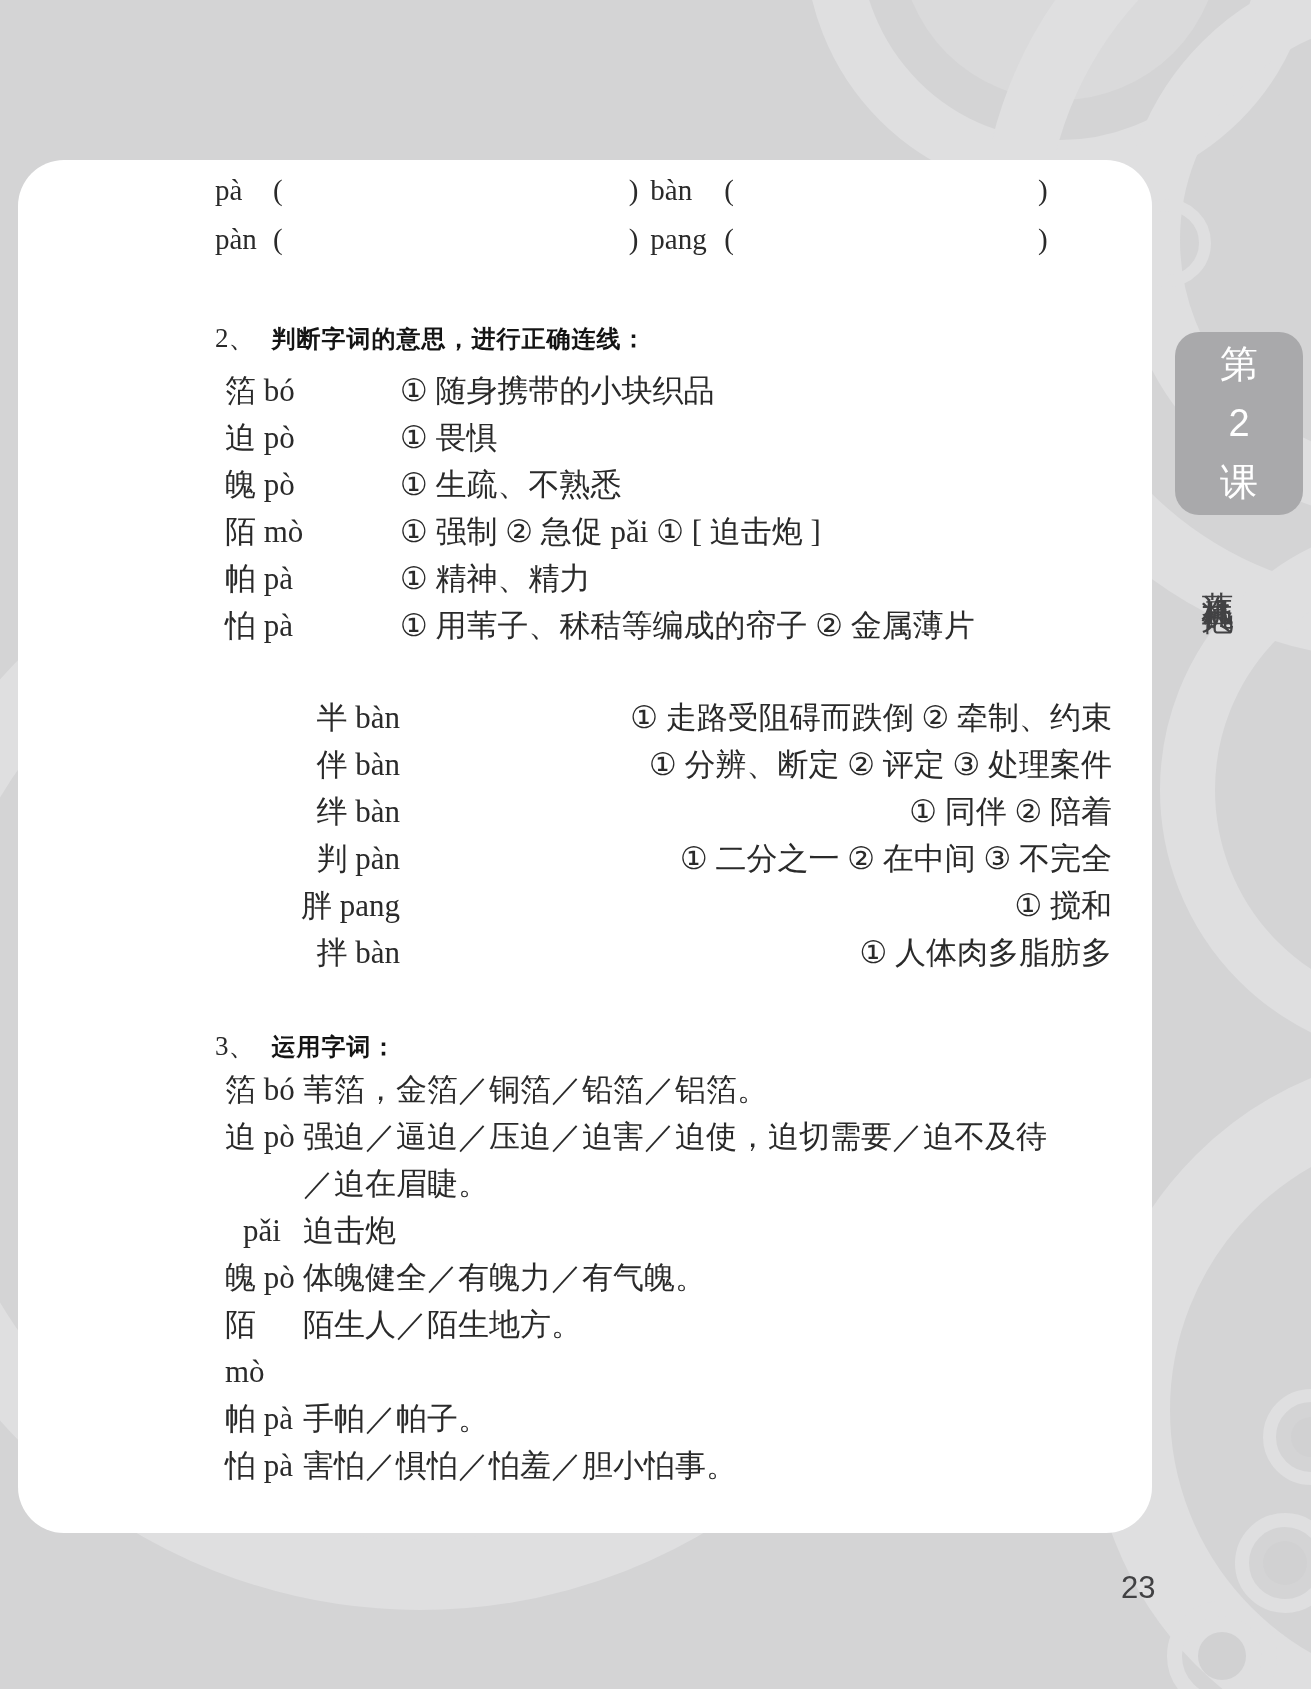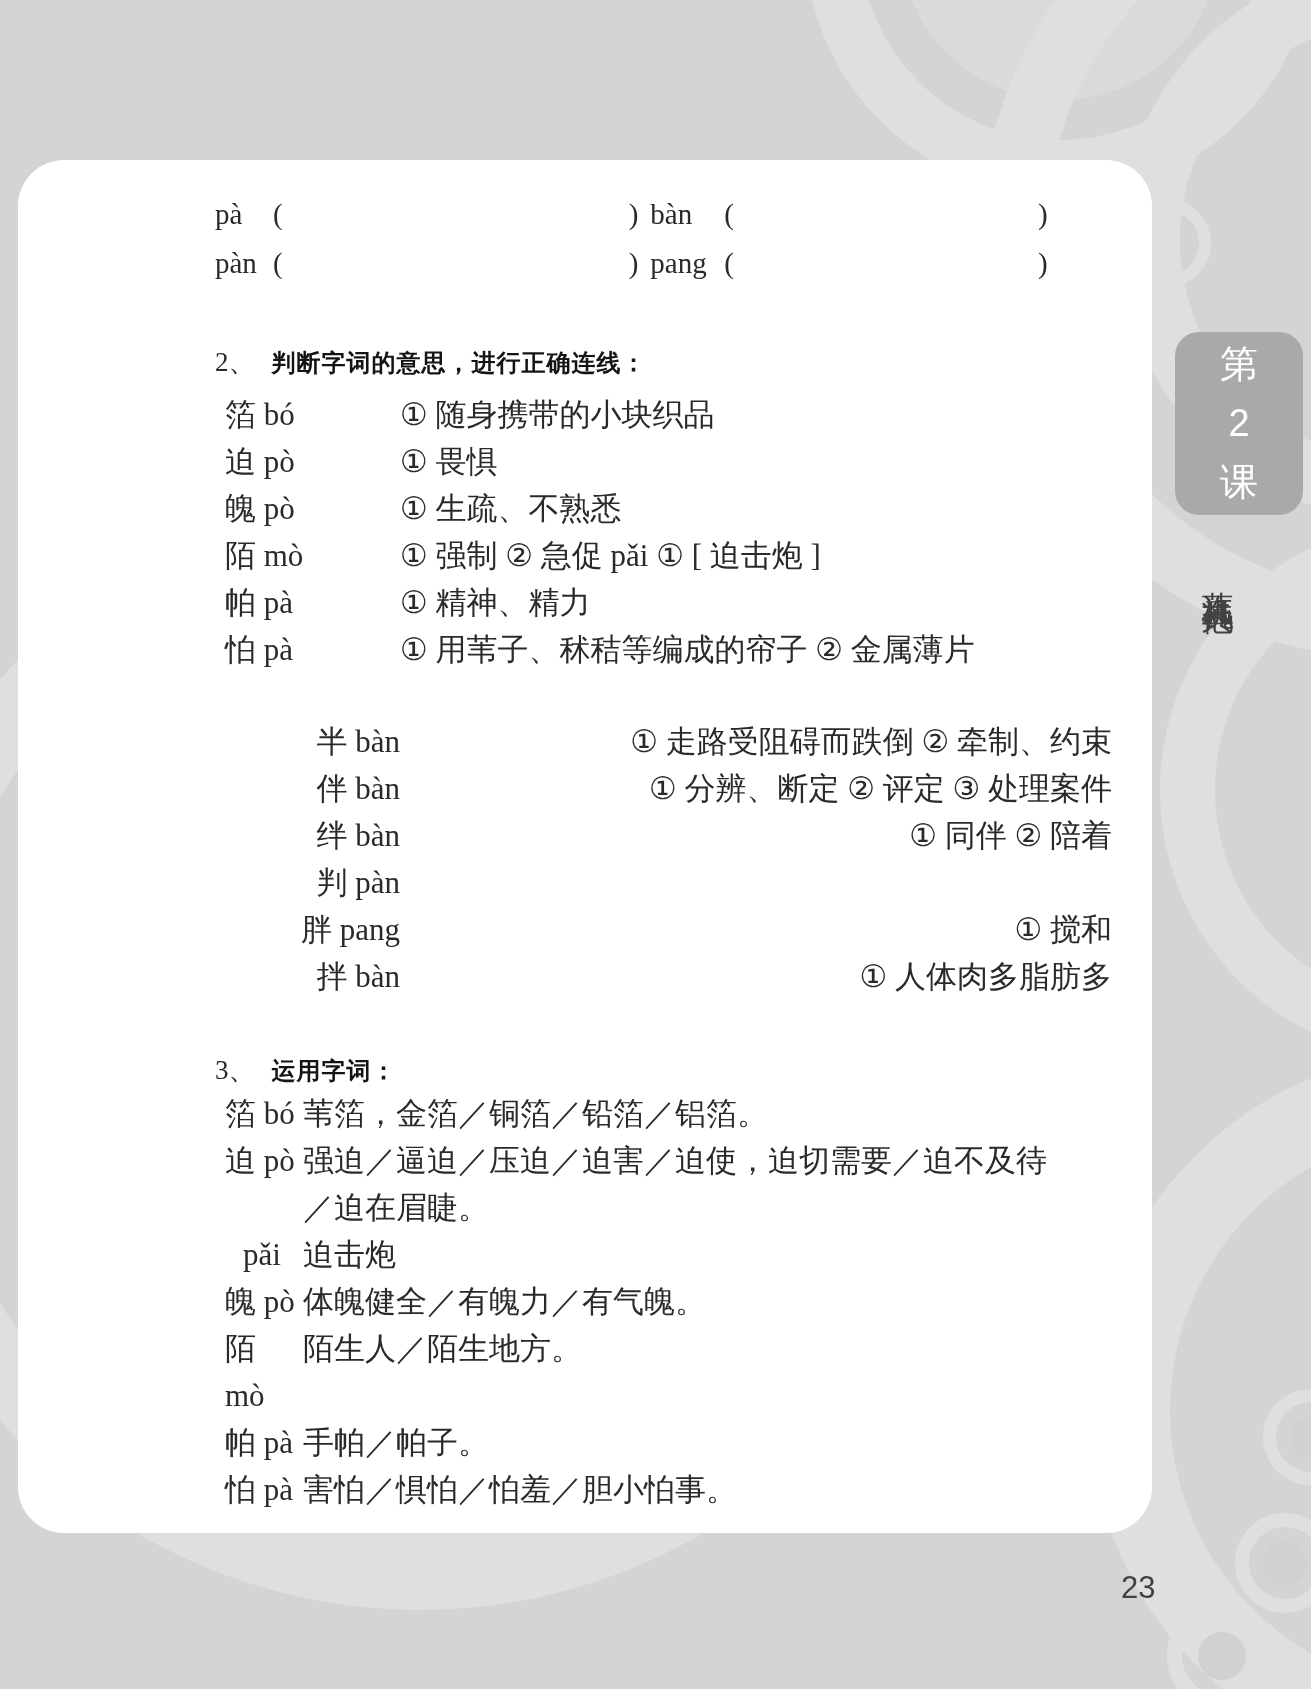--- a/index.html
+++ b/index.html
@@ -12,21 +12,21 @@
   
   .ring{position:absolute;border-radius:50%;border-style:solid;border-color:#dfdfe0;box-sizing:border-box;z-index:0;}
   .disc{position:absolute;border-radius:50%;background:#dadadb;z-index:0;}
   .dot{position:absolute;border-radius:50%;background:#d1d1d2;z-index:0;}
 
   
   .sheet{
     position:absolute;left:18px;top:160px;width:1134px;height:1373px;
     background:#ffffff;border-radius:46px;z-index:2;
   }
-  .content{padding:30px 40px 0 197px;}
+  .content{padding:6px 40px 0 197px;}
 
   
   .fill-row{display:flex;font-size:29px;line-height:49px;}
   .fr-py1{width:58px;}
   .fr-sp1{width:346px;}
   .fr-py2{width:74px;margin-left:12px;}
   .fr-sp2{width:304px;}
 
   
   .sec-head{display:flex;align-items:baseline;height:38px;}
@@ -158,20 +158,21 @@
       <div class="match-row">
         <span class="match-term">伴 bàn</span>
         <span class="match-def">① 分辨、断定 ② 评定 ③ 处理案件</span>
       </div>
       <div class="match-row">
         <span class="match-term">绊 bàn</span>
         <span class="match-def">① 同伴 ② 陪着</span>
       </div>
       <div class="match-row">
         <span class="match-term">判 pàn</span>
+        <span class="match-def">① 二分之一 ② 在中间 ③ 不完全</span>
       </div>
       <div class="match-row">
         <span class="match-term">胖 pang</span>
         <span class="match-def">① 搅和</span>
       </div>
       <div class="match-row">
         <span class="match-term">拌 bàn</span>
         <span class="match-def">① 人体肉多脂肪多</span>
       </div>
     </div>

